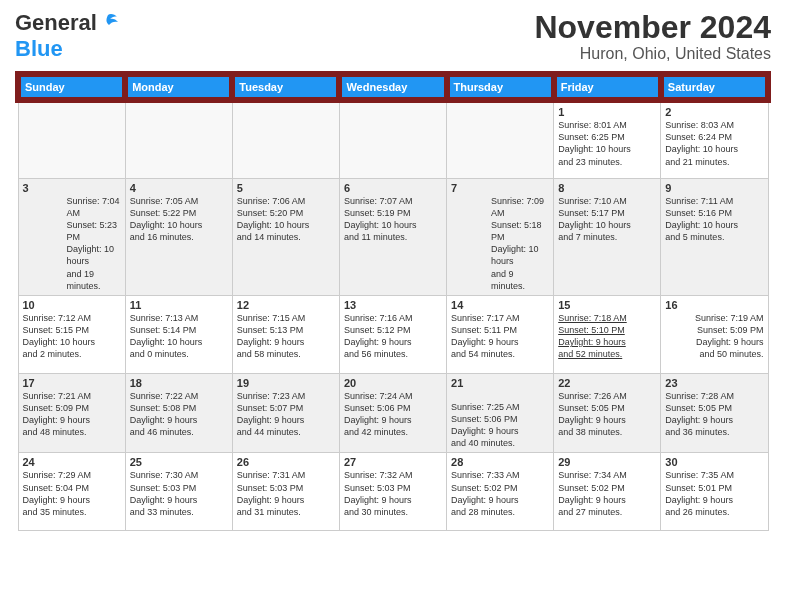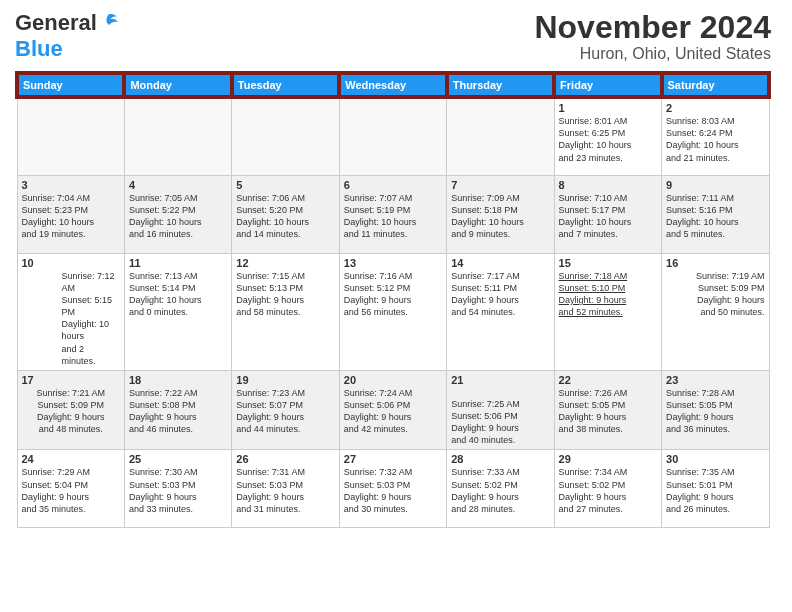--- a/index.html
+++ b/index.html
@@ -43,21 +43,21 @@
       border-collapse: collapse;
       table-layout: fixed;
     }
     .calendar th {
       background-color: #2196F3;
       color: white;
       font-size: 11px;
       font-weight: bold;
       padding: 4px 4px;
       text-align: left;
-      border: 4px solid #7f1d1d;
+      border: 6px solid #7f1d1d;
     }
     .calendar td {
       border: 1px solid #ccc;
       vertical-align: top;
       padding: 3px 4px;
       font-size: 9.5px;
       color: #333;
       height: 78px;
       background: #fff;
     }
@@ -136,21 +136,21 @@
             <span class="day-number">2</span>
             <div class="day-info" style="white-space: pre-line;">Sunrise: 8:03 AM
 Sunset: 6:24 PM
 Daylight: 10 hours
 and 21 minutes.</div>
           </td>
         </tr>
         <tr>
           <td class="shaded">
             <span class="day-number">3</span>
-            <div class="day-info" style="white-space: pre-line;">Sunrise: 7:04 AM
+            <div class="day-info" style="white-space: pre-line; margin-left: 44px;">Sunrise: 7:04 AM
 Sunset: 5:23 PM
 Daylight: 10 hours
 and 19 minutes.</div>
           </td>
           <td class="shaded">
             <span class="day-number">4</span>
             <div class="day-info" style="white-space: pre-line;">Sunrise: 7:05 AM
 Sunset: 5:22 PM
 Daylight: 10 hours
 and 16 minutes.</div>
@@ -164,21 +164,21 @@
           </td>
           <td class="shaded">
             <span class="day-number">6</span>
             <div class="day-info" style="white-space: pre-line;">Sunrise: 7:07 AM
 Sunset: 5:19 PM
 Daylight: 10 hours
 and 11 minutes.</div>
           </td>
           <td class="shaded">
             <span class="day-number">7</span>
-            <div class="day-info" style="white-space: pre-line;">Sunrise: 7:09 AM
+            <div class="day-info" style="white-space: pre-line; margin-left: 40px;">Sunrise: 7:09 AM
 Sunset: 5:18 PM
 Daylight: 10 hours
 and 9 minutes.</div>
           </td>
           <td class="shaded">
             <span class="day-number">8</span>
             <div class="day-info" style="white-space: pre-line;">Sunrise: 7:10 AM
 Sunset: 5:17 PM
 Daylight: 10 hours
 and 7 minutes.</div>
@@ -187,21 +187,21 @@
             <span class="day-number">9</span>
             <div class="day-info" style="white-space: pre-line;">Sunrise: 7:11 AM
 Sunset: 5:16 PM
 Daylight: 10 hours
 and 5 minutes.</div>
           </td>
         </tr>
         <tr>
           <td>
             <span class="day-number">10</span>
-            <div class="day-info" style="white-space: pre-line; margin-left: 40px;">Sunrise: 7:12 AM
+            <div class="day-info" style="white-space: pre-line;">Sunrise: 7:12 AM
 Sunset: 5:15 PM
 Daylight: 10 hours
 and 2 minutes.</div>
           </td>
           <td>
             <span class="day-number">11</span>
             <div class="day-info" style="white-space: pre-line;">Sunrise: 7:13 AM
 Sunset: 5:14 PM
 Daylight: 10 hours
 and 0 minutes.</div>
@@ -238,21 +238,21 @@
             <span class="day-number">16</span>
             <div class="day-info" style="white-space: pre-line; text-align: right;">Sunrise: 7:19 AM
 Sunset: 5:09 PM
 Daylight: 9 hours
 and 50 minutes.</div>
           </td>
         </tr>
         <tr>
           <td class="shaded">
             <span class="day-number">17</span>
-            <div class="day-info" style="white-space: pre-line; text-align: center;">Sunrise: 7:21 AM
+            <div class="day-info" style="white-space: pre-line;">Sunrise: 7:21 AM
 Sunset: 5:09 PM
 Daylight: 9 hours
 and 48 minutes.</div>
           </td>
           <td class="shaded">
             <span class="day-number">18</span>
             <div class="day-info" style="white-space: pre-line;">Sunrise: 7:22 AM
 Sunset: 5:08 PM
 Daylight: 9 hours
 and 46 minutes.</div>

